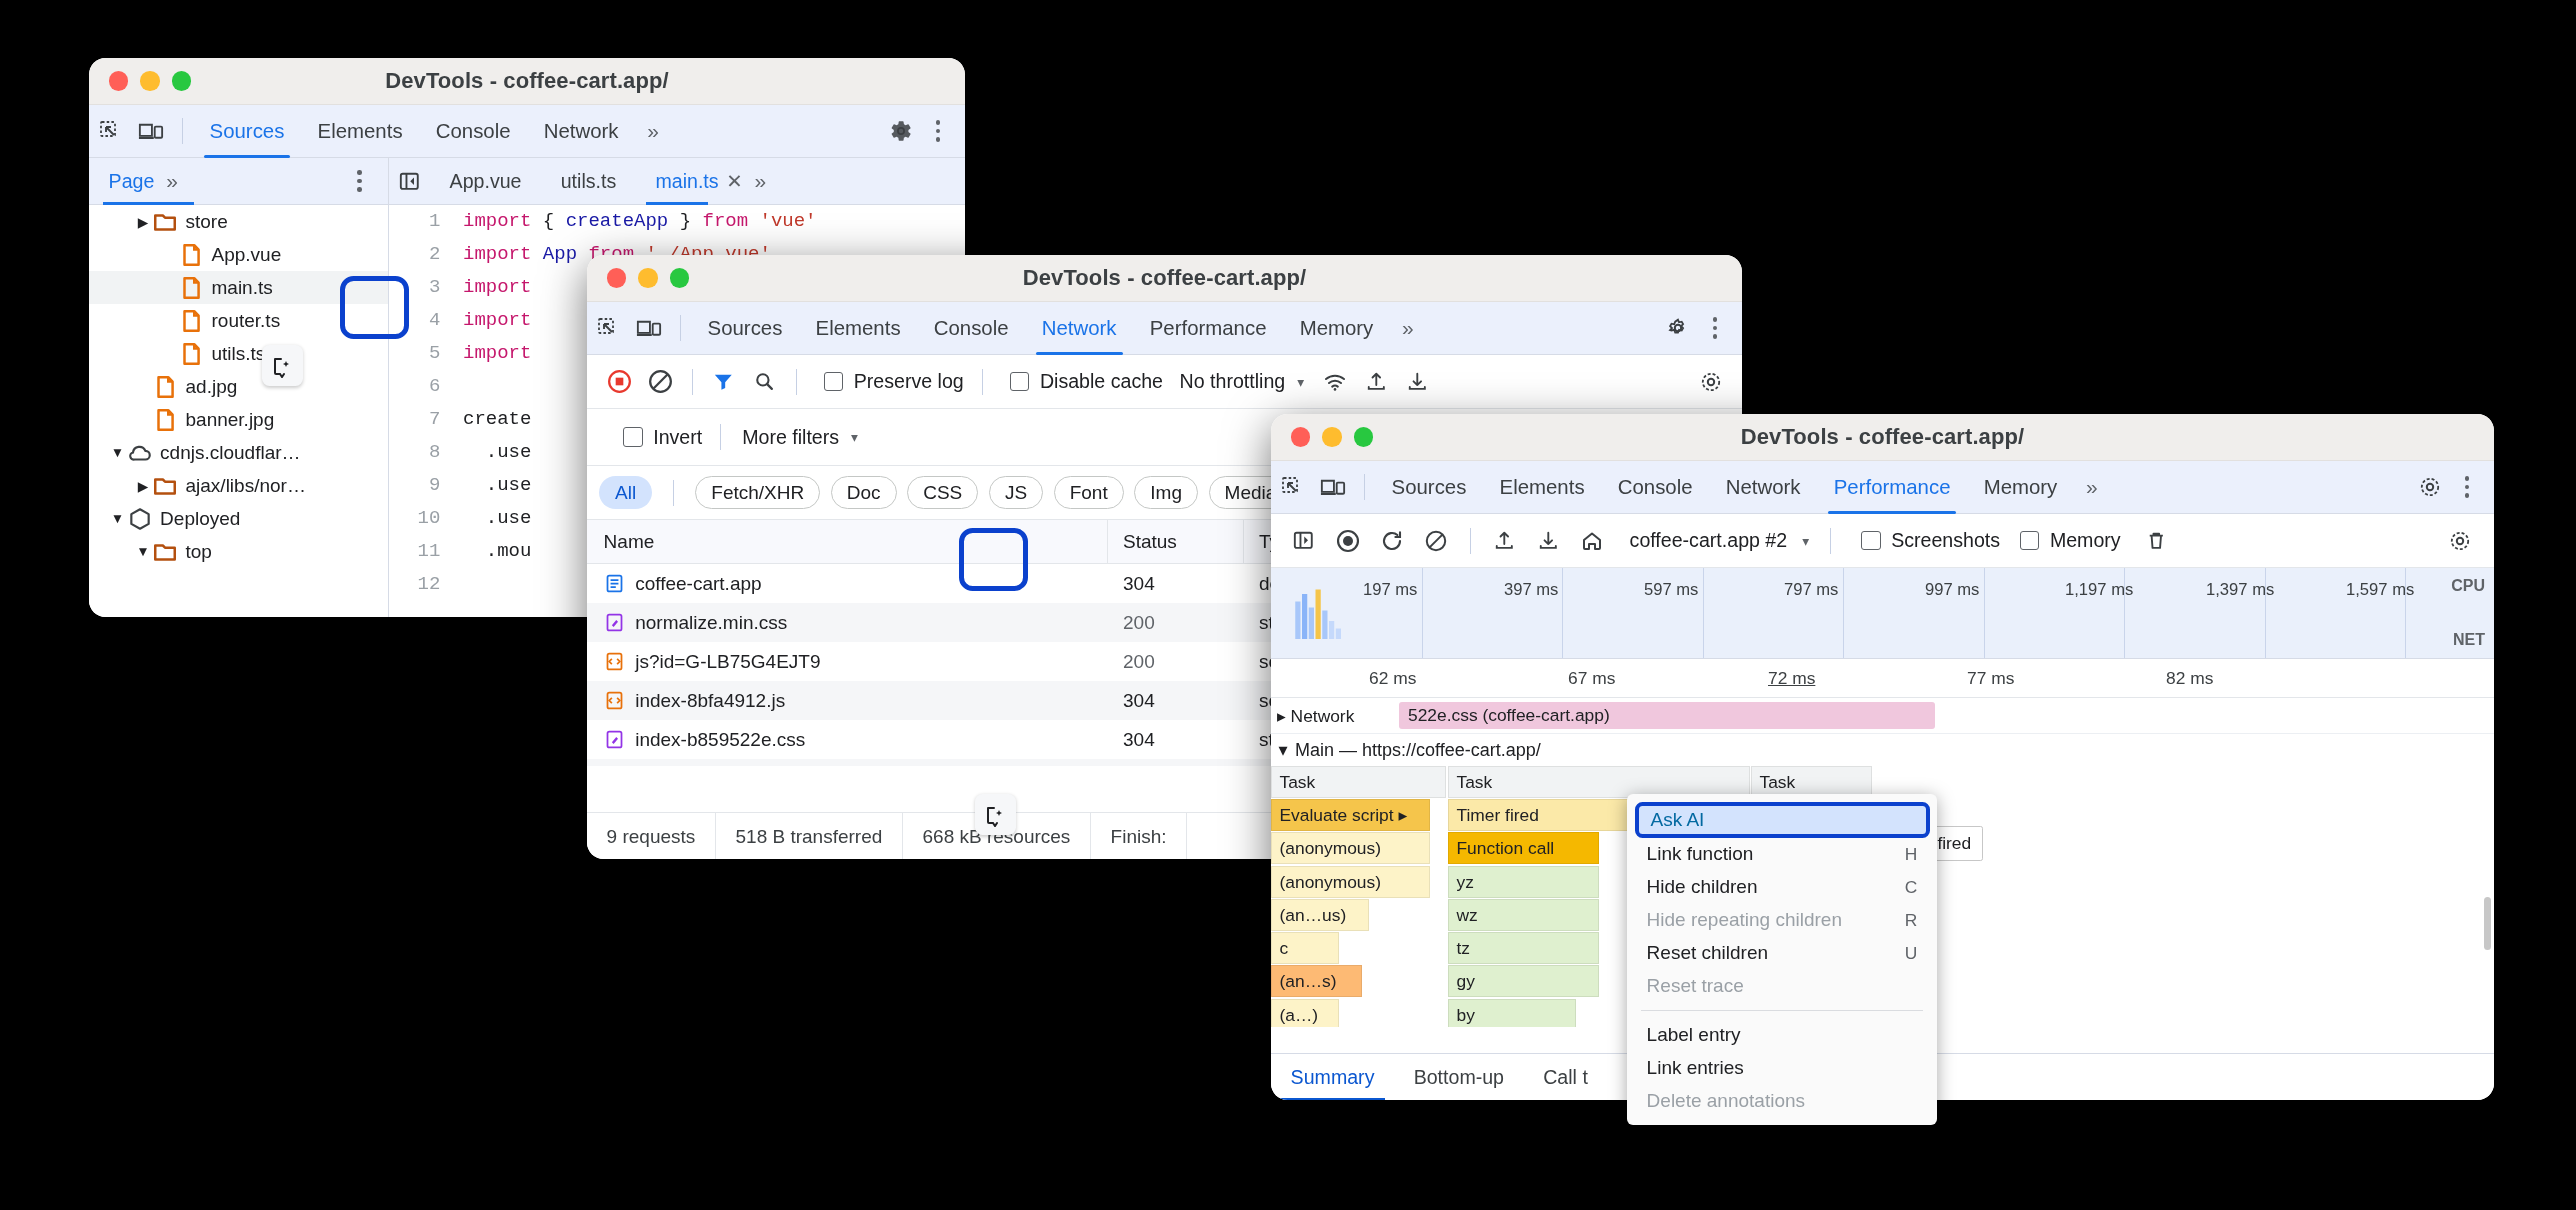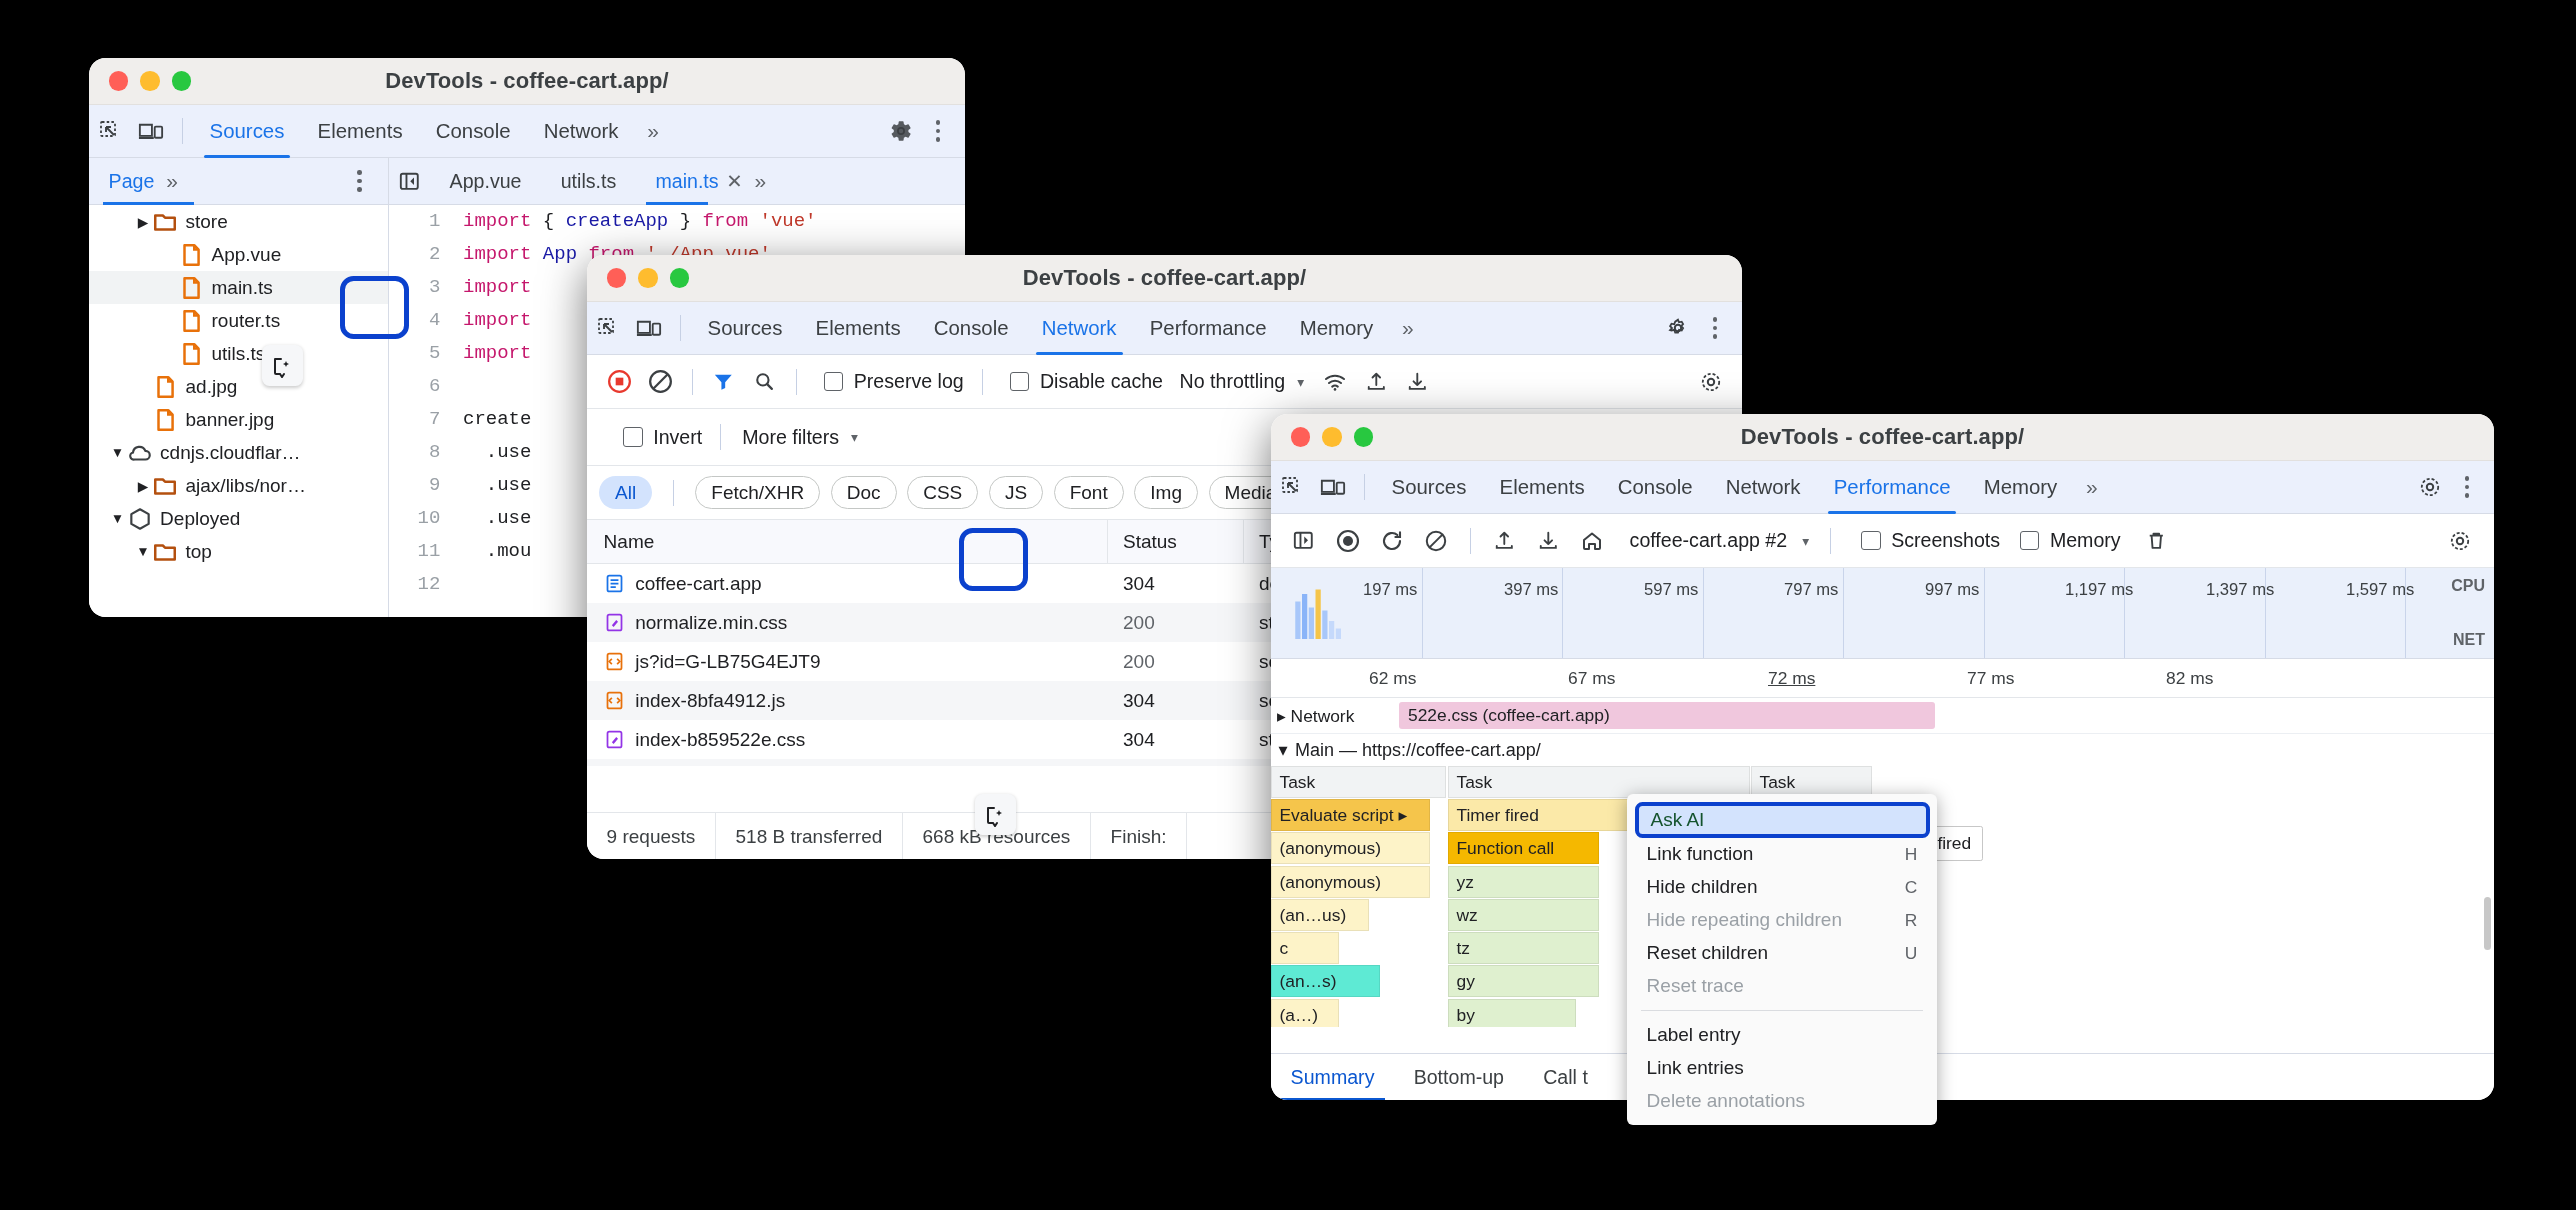--- a/index.html
+++ b/index.html
@@ -171,21 +171,21 @@
   .ctxsep { height: 0.8px; background: #dadce0; margin: 7.5px 13.6px; }
   .ctx-first { position: relative; }
 
   
   .ring { position: absolute; border: 5.3px solid #0b41cd; border-radius: 13.6px; pointer-events: none; }
 
   
   .askai {
     margin: 0 7.5px; height: 36px; border: 4.5px solid #0b41cd; border-radius: 7.5px;
     background: #d3e3fd; display: flex; align-items: center; padding-left: 12px;
-    font-size: 19px; color: #14532d;
+    font-size: 19px; color: #0369a1;
   }
 
   
   .tipbox { position: absolute; background:#fff; border:0.8px solid #c7c7c7; border-radius:2.3px;
             font-size: 17.4px; color:#202124; padding: 6px 10.6px; white-space: nowrap; }
 
   
   .vscroll { position:absolute; right: 3px; width: 7.5px; border-radius: 3.8px; background:#c7c7c7; }
   svg { display: block; }
 </style>
@@ -805,21 +805,21 @@
         <div class="fbox" style="left: 177px; top: 33px; width: 226px; background: rgb(251, 233, 168);">Timer fired</div>
         <div class="fbox" style="left: 480px; top: 33px; width: 91px; background: rgb(251, 233, 168);">Timer fired</div>
         <div class="fbox" style="left: 0px; top: 66px; width: 159px; background: rgb(253, 243, 200);">(anonymous)</div>
         <div class="fbox" style="left: 177px; top: 66px; width: 151px; background: rgb(245, 184, 0);">Function call</div>
         <div class="fbox" style="left: 0px; top: 100px; width: 159px; background: rgb(253, 243, 200);">(anonymous)</div>
         <div class="fbox" style="left: 177px; top: 100px; width: 151px; background: rgb(223, 240, 207);">yz</div>
         <div class="fbox" style="left: 0px; top: 133px; width: 98px; background: rgb(253, 243, 200);">(an…us)</div>
         <div class="fbox" style="left: 177px; top: 133px; width: 151px; background: rgb(223, 240, 207);">wz</div>
         <div class="fbox" style="left: 0px; top: 166px; width: 68px; background: rgb(253, 243, 200);">c</div>
         <div class="fbox" style="left: 177px; top: 166px; width: 151px; background: rgb(223, 240, 207);">tz</div>
-        <div class="fbox" style="left: 0px; top: 199px; width: 109px; background: #5eead4;">(an…s)</div>
+        <div class="fbox" style="left: 0px; top: 199px; width: 91px; background: #fdba74;">(an…s)</div>
         <div class="fbox" style="left: 177px; top: 199px; width: 151px; background: rgb(223, 240, 207);">gy</div>
         <div class="fbox" style="left: 0px; top: 233px; width: 68px; background: rgb(253, 243, 200);">(a…)</div>
         <div class="fbox" style="left: 177px; top: 233px; width: 128px; background: rgb(223, 240, 207);">by</div>
       </div>
 
     <div class="perf-tabs">
       <span class="pb-tab sel">Summary</span>
       <span class="pb-tab">Bottom-up</span>
       <span class="pb-tab">Call t</span>
     </div>

